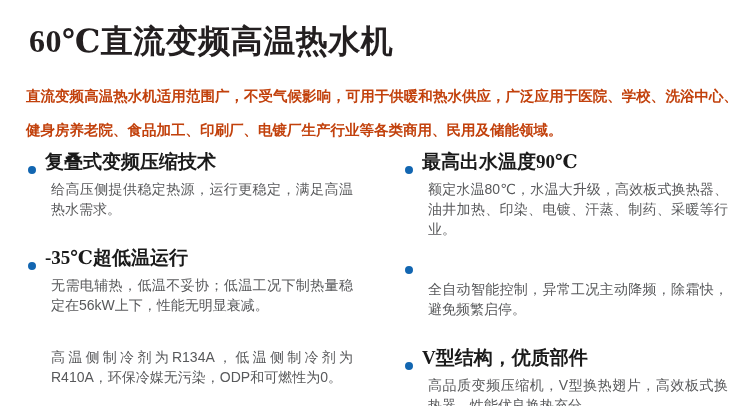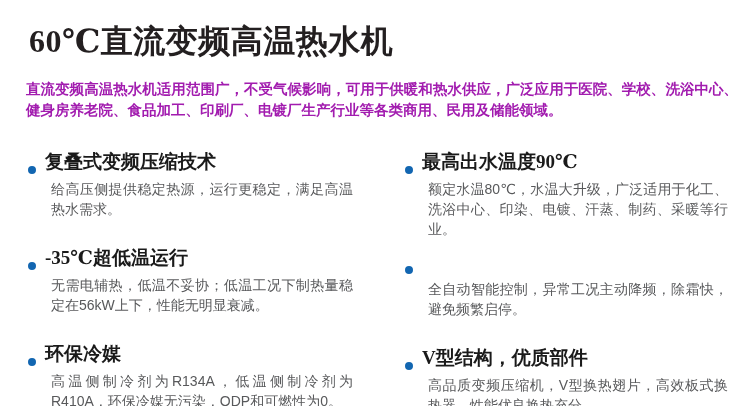--- a/index.html
+++ b/index.html
@@ -24,22 +24,22 @@
     letter-spacing: 0.5px;
     white-space: nowrap;
   }
   .page-desc {
     position: absolute;
     left: 26px;
     top: 79px;
     width: 712px;
     font-size: 14.5px;
     font-weight: 600;
-    line-height: 21px;
-    color: #a21caf;
+    line-height: 34px;
+    color: #c2410c;
     text-align: justify;
   }
   .features {
     position: absolute;
     left: 28px;
     top: 150px;
     width: 700px;
     display: flex;
   }
   .col { display: flex; flex-direction: column; }
@@ -99,37 +99,33 @@
 
       <div class="feature">
         <div class="feature-head">
           <span class="bullet"></span>
           <span class="feature-title">-35℃超低温运行</span>
         </div>
         <p class="feature-body">无需电辅热，低温不妥协；低温工况下制热量稳定在56kW上下，性能无明显衰减。</p>
       </div>
 
       <div class="feature">
-        <div class="feature-head">
-          <span class="bullet"></span>
-          <span class="feature-title">环保冷媒</span>
-        </div>
         <p class="feature-body">高温侧制冷剂为R134A，低温侧制冷剂为R410A，环保冷媒无污染，ODP和可燃性为0。</p>
       </div>
 
     </div>
 
     <div class="col col-right">
 
       <div class="feature">
         <div class="feature-head">
           <span class="bullet"></span>
           <span class="feature-title">最高出水温度90℃</span>
         </div>
-        <p class="feature-body">额定水温80℃，水温大升级，广泛适用于化工、洗浴中心、印染、电镀、汗蒸、制药、采暖等行业。</p>
+        <p class="feature-body">额定水温80℃，水温大升级，高效板式换热器、油井加热、印染、电镀、汗蒸、制药、采暖等行业。</p>
       </div>
 
       <div class="feature">
         <div class="feature-head">
           <span class="bullet"></span>
         </div>
         <p class="feature-body">全自动智能控制，异常工况主动降频，除霜快，避免频繁启停。</p>
       </div>
 
       <div class="feature">

